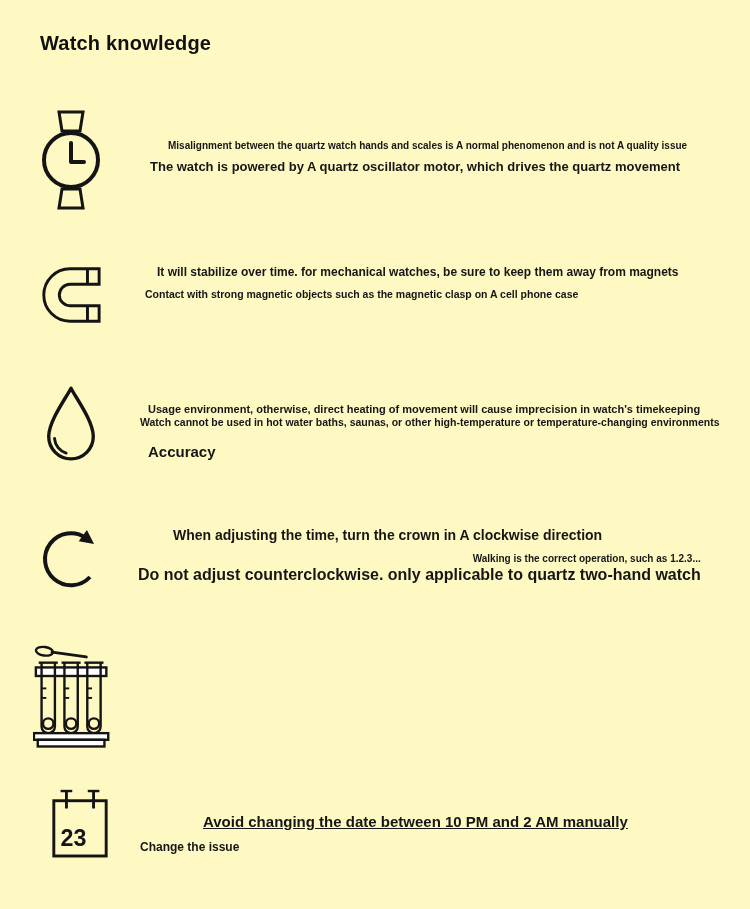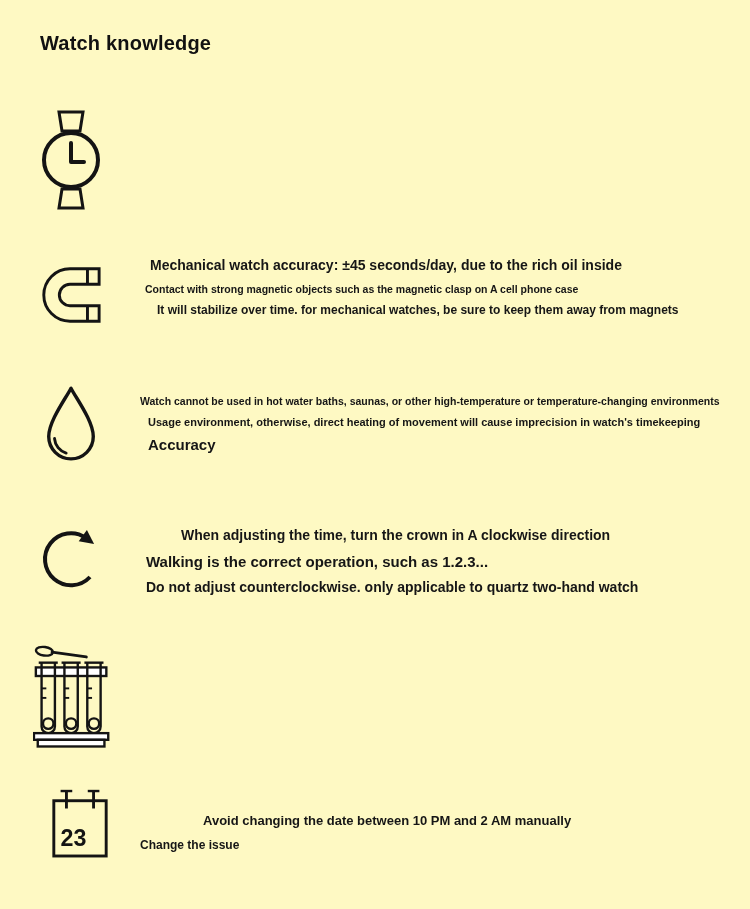--- a/index.html
+++ b/index.html
@@ -20,30 +20,30 @@
 
   .s1l1{font-size:10px;   padding-left:28px;}
   .s1l2{font-size:13px;   padding-left:10px; margin-top:7px;}
 
   .s2l1{font-size:14px;   padding-left:10px;}
   .s2l2{font-size:12px;   padding-left:17px; margin-top:8px;}
   .s2l3{font-size:10.5px; padding-left:5px;  margin-top:9px;}
 
   .s3l1{font-size:10.5px;}
   .s3l2{font-size:11px;   padding-left:8px;  margin-top:8px;}
-  .s3l3{font-size:15px;   padding-left:8px;  margin-top:7px;}
+  .s3l3{font-size:15px;   padding-left:8px;  margin-top:14px;}
 
   .s4l1{font-size:14px;   padding-left:45px;}
-  .s4l2{font-size:15px; padding-left:10px; margin-top:9px;}
-  .s4l3{font-size:14px; padding-left:10px; margin-top:8px;}
+  .s4l2{font-size:10px; padding-left:10px; margin-top:9px;text-align:right;}
+  .s4l3{font-size:16px; padding-left:10px; margin-top:0;}
 
   .s5l1{font-size:11.5px; padding-left:10px;}
   .s5l2{font-size:17px;   padding-left:10px; margin-top:8px;}
 
-  .s6l1{font-size:13px; padding-left:63px;}
+  .s6l1{font-size:15px; padding-left:63px;text-decoration:underline;}
   .s6l2{font-size:12px;   margin-top:9px;}
 
   .cal-day { font-family:"Liberation Sans", sans-serif; }
 </style>
 </head>
 <body>
 
 <div class="page">
 
   <h1 class="title">Watch knowledge</h1>
@@ -51,60 +51,61 @@
   <section>
     <div class="icon" style="left:40px; top:110px;">
       <svg width="62" height="100" viewBox="0 0 62 100" fill="none">
         <path d="M19 2 H43 L40 21 H22 Z" stroke="#141414" stroke-width="3"></path>
         <circle cx="31" cy="50" r="27" stroke="#141414" stroke-width="4"></circle>
         <path d="M31 33 V52 H44" stroke="#141414" stroke-width="4" stroke-linecap="round" stroke-linejoin="round"></path>
         <path d="M22 79 H40 L43 98 H19 Z" stroke="#141414" stroke-width="3"></path>
       </svg>
     </div>
     <div class="text" style="left:140px; top:140px;">
+      <p class="ln s1l1">Misalignment between the quartz watch hands and scales is A normal phenomenon and is not A quality issue</p>
+      <p class="ln s1l2">The watch is powered by A quartz oscillator motor, which drives the quartz movement</p>
     </div>
   </section>
 
   <section>
     <div class="icon" style="left:37px; top:265px;">
       <svg width="66" height="60" viewBox="0 0 68 60" fill="none">
         <path d="M64 3 H34 A27 27 0 0 0 34 57 H64 V41 H34 A11 11 0 0 1 34 19 H64 Z" stroke="#141414" stroke-width="3"></path>
         <line x1="52" y1="3" x2="52" y2="19" stroke="#141414" stroke-width="3"></line>
         <line x1="52" y1="41" x2="52" y2="57" stroke="#141414" stroke-width="3"></line>
       </svg>
     </div>
     <div class="text" style="left:140px; top:257px;">
-      <p class="ln s2l1">Mechanical watch accuracy: ±45 seconds/day, due to the rich oil inside</p>
+      <p class="ln s2l2">It will stabilize over time. for mechanical watches, be sure to keep them away from magnets</p>
       <p class="ln s2l3">Contact with strong magnetic objects such as the magnetic clasp on A cell phone case</p>
-      <p class="ln s2l2">It will stabilize over time. for mechanical watches, be sure to keep them away from magnets</p>
     </div>
   </section>
 
   <section>
     <div class="icon" style="left:40px; top:384px;">
       <svg width="62" height="80" viewBox="0 0 64 82" fill="none">
         <path d="M32 4 C27 14 9 38 9 54 A23 23 0 0 0 55 54 C55 38 37 14 32 4 Z" stroke="#141414" stroke-width="3.5" stroke-linejoin="round"></path>
         <path d="M15 56 A17 17 0 0 0 27 71" stroke="#141414" stroke-width="3" stroke-linecap="round"></path>
       </svg>
     </div>
     <div class="text" style="left:140px; top:395px;">
+      <p class="ln s3l2">Usage environment, otherwise, direct heating of movement will cause imprecision in watch's timekeeping</p>
       <p class="ln s3l1">Watch cannot be used in hot water baths, saunas, or other high-temperature or temperature-changing environments</p>
-      <p class="ln s3l2">Usage environment, otherwise, direct heating of movement will cause imprecision in watch's timekeeping</p>
       <p class="ln s3l3">Accuracy</p>
     </div>
   </section>
 
   <section>
     <div class="icon" style="left:38px; top:522px;">
       <svg width="70" height="70" viewBox="0 0 70 70" fill="none">
         <path d="M52 55 A26 26 0 1 1 48 16" stroke="#141414" stroke-width="4"></path>
         <path d="M56.1 21.9 L40.7 19.3 L48.9 7.9 Z" fill="#141414"></path>
       </svg>
     </div>
-    <div class="text" style="left:136px; top:527px;">
+    <div class="text" style="left:128px; top:527px;">
       <p class="ln s4l1">When adjusting the time, turn the crown in A clockwise direction</p>
       <p class="ln s4l2">Walking is the correct operation, such as 1.2.3...</p>
       <p class="ln s4l3">Do not adjust counterclockwise. only applicable to quartz two-hand watch</p>
     </div>
   </section>
 
   <section>
     <div class="icon" style="left:33px; top:642px;">
       <svg width="80" height="108" viewBox="0 0 84 112" fill="none">
 

